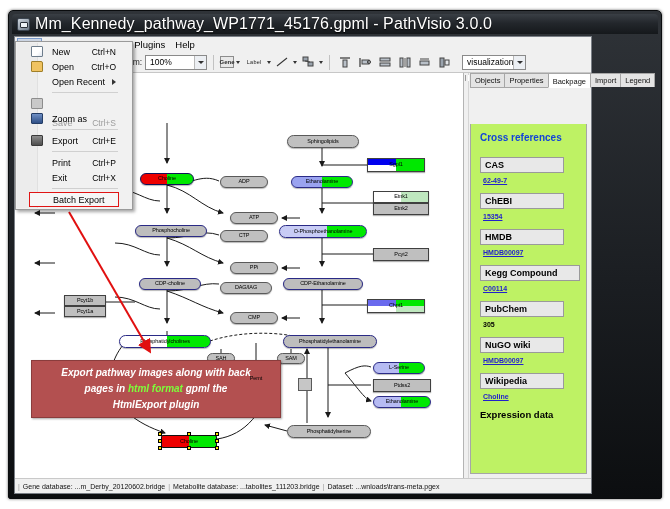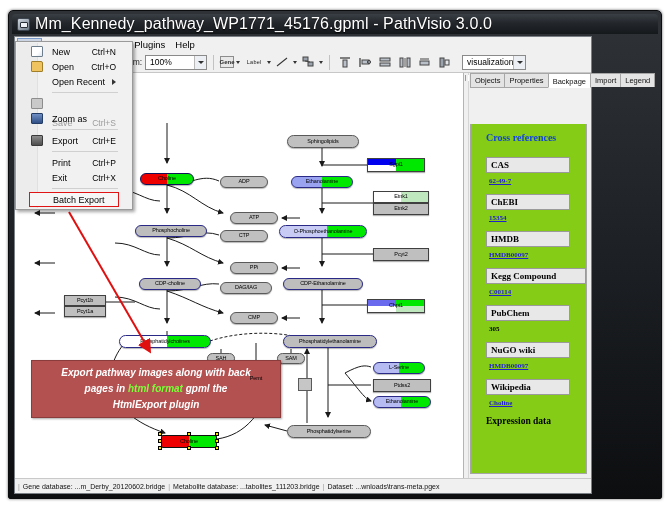--- a/index.html
+++ b/index.html
@@ -221,28 +221,27 @@
   .tab.active {
     background: #ffffff;
     font-weight: normal;
     height: 15px;
     line-height: 13px;
     position: relative; top: 1px;
     border-bottom: 1px solid #ffffff;
   }
   .back-pane {
     flex: 1;
-    background: #84cc16;
+    background: #bef264;
     border: 1px solid #a6a6a6;
     border-top: none;
     margin: 0 4px 4px 6px;
     overflow: hidden;
-    padding: 8px 9px 4px 15px;
+    padding: 8px 9px 4px 9px;
     position: relative;
-    font-family: Liberation Serif, serif;
   }
   .xref-title {
     color: #1343d8;
     font-weight: bold;
     font-size: 10px;
     margin-bottom: 14px;
   }
   .xref-head {
     border: 1px solid #9a9a9a;
     background: #e8e8e8;

